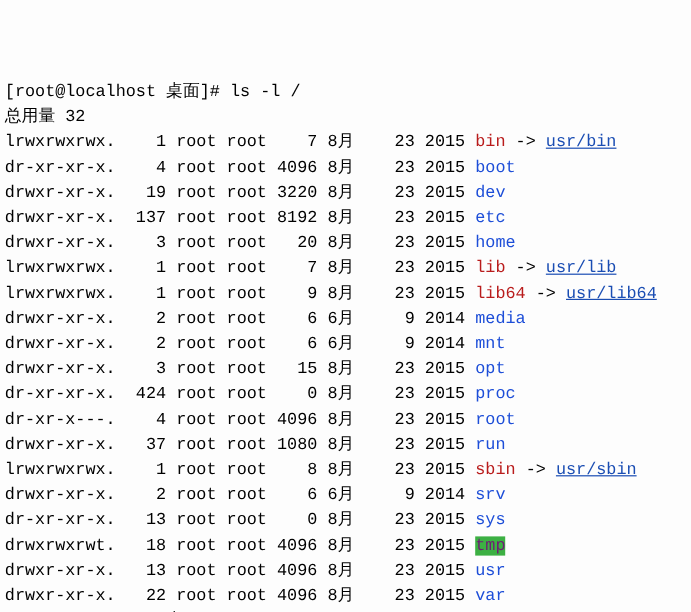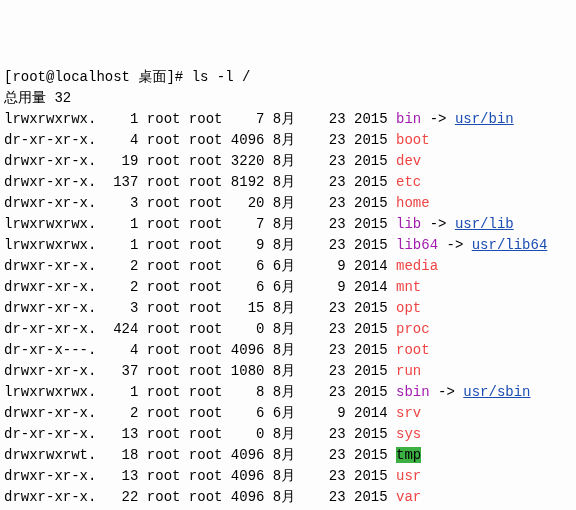--- a/index.html
+++ b/index.html
@@ -7,25 +7,25 @@
     padding: 4px;
     background: #fdfdfd;
     font-family: "Courier New", monospace;
     font-size: 14px;
     line-height: 1.5;
     color: #000;
     white-space: pre;
     width: 576px;
   }
   .line { display: block; }
-  .dir { color: #ef4444; }
-  .link { color: #a21caf; }
+  .dir { color: #1d4ed8; }
+  .link { color: #b91c1c; }
   .arrow { color: #000; }
   .tgt { color: #1a4db3; text-decoration: underline; }
-  .hl { background: #3cb043; color: #000000; }
+  .hl { background: #3cb043; color: #701a75; }
 </style>
 </head>
 <body>
 
 
 <div id="out"><span class="line">[root@localhost 桌面]# ls -l /</span><span class="line">总用量 32</span><span class="line">lrwxrwxrwx.    1 root root    7 8月    23 2015 <span class="link">bin</span><span class="arrow"> -&gt; </span><span class="tgt">usr/bin</span></span><span class="line">dr-xr-xr-x.    4 root root 4096 8月    23 2015 <span class="dir">boot</span></span><span class="line">drwxr-xr-x.   19 root root 3220 8月    23 2015 <span class="dir">dev</span></span><span class="line">drwxr-xr-x.  137 root root 8192 8月    23 2015 <span class="dir">etc</span></span><span class="line">drwxr-xr-x.    3 root root   20 8月    23 2015 <span class="dir">home</span></span><span class="line">lrwxrwxrwx.    1 root root    7 8月    23 2015 <span class="link">lib</span><span class="arrow"> -&gt; </span><span class="tgt">usr/lib</span></span><span class="line">lrwxrwxrwx.    1 root root    9 8月    23 2015 <span class="link">lib64</span><span class="arrow"> -&gt; </span><span class="tgt">usr/lib64</span></span><span class="line">drwxr-xr-x.    2 root root    6 6月     9 2014 <span class="dir">media</span></span><span class="line">drwxr-xr-x.    2 root root    6 6月     9 2014 <span class="dir">mnt</span></span><span class="line">drwxr-xr-x.    3 root root   15 8月    23 2015 <span class="dir">opt</span></span><span class="line">dr-xr-xr-x.  424 root root    0 8月    23 2015 <span class="dir">proc</span></span><span class="line">dr-xr-x---.    4 root root 4096 8月    23 2015 <span class="dir">root</span></span><span class="line">drwxr-xr-x.   37 root root 1080 8月    23 2015 <span class="dir">run</span></span><span class="line">lrwxrwxrwx.    1 root root    8 8月    23 2015 <span class="link">sbin</span><span class="arrow"> -&gt; </span><span class="tgt">usr/sbin</span></span><span class="line">drwxr-xr-x.    2 root root    6 6月     9 2014 <span class="dir">srv</span></span><span class="line">dr-xr-xr-x.   13 root root    0 8月    23 2015 <span class="dir">sys</span></span><span class="line">drwxrwxrwt.   18 root root 4096 8月    23 2015 <span class="hl">tmp</span></span><span class="line">drwxr-xr-x.   13 root root 4096 8月    23 2015 <span class="dir">usr</span></span><span class="line">drwxr-xr-x.   22 root root 4096 8月    23 2015 <span class="dir">var</span></span><span class="line">[root@localhost 桌面]# ls -lh /</span></div>
 
 
 
 </body></html>

